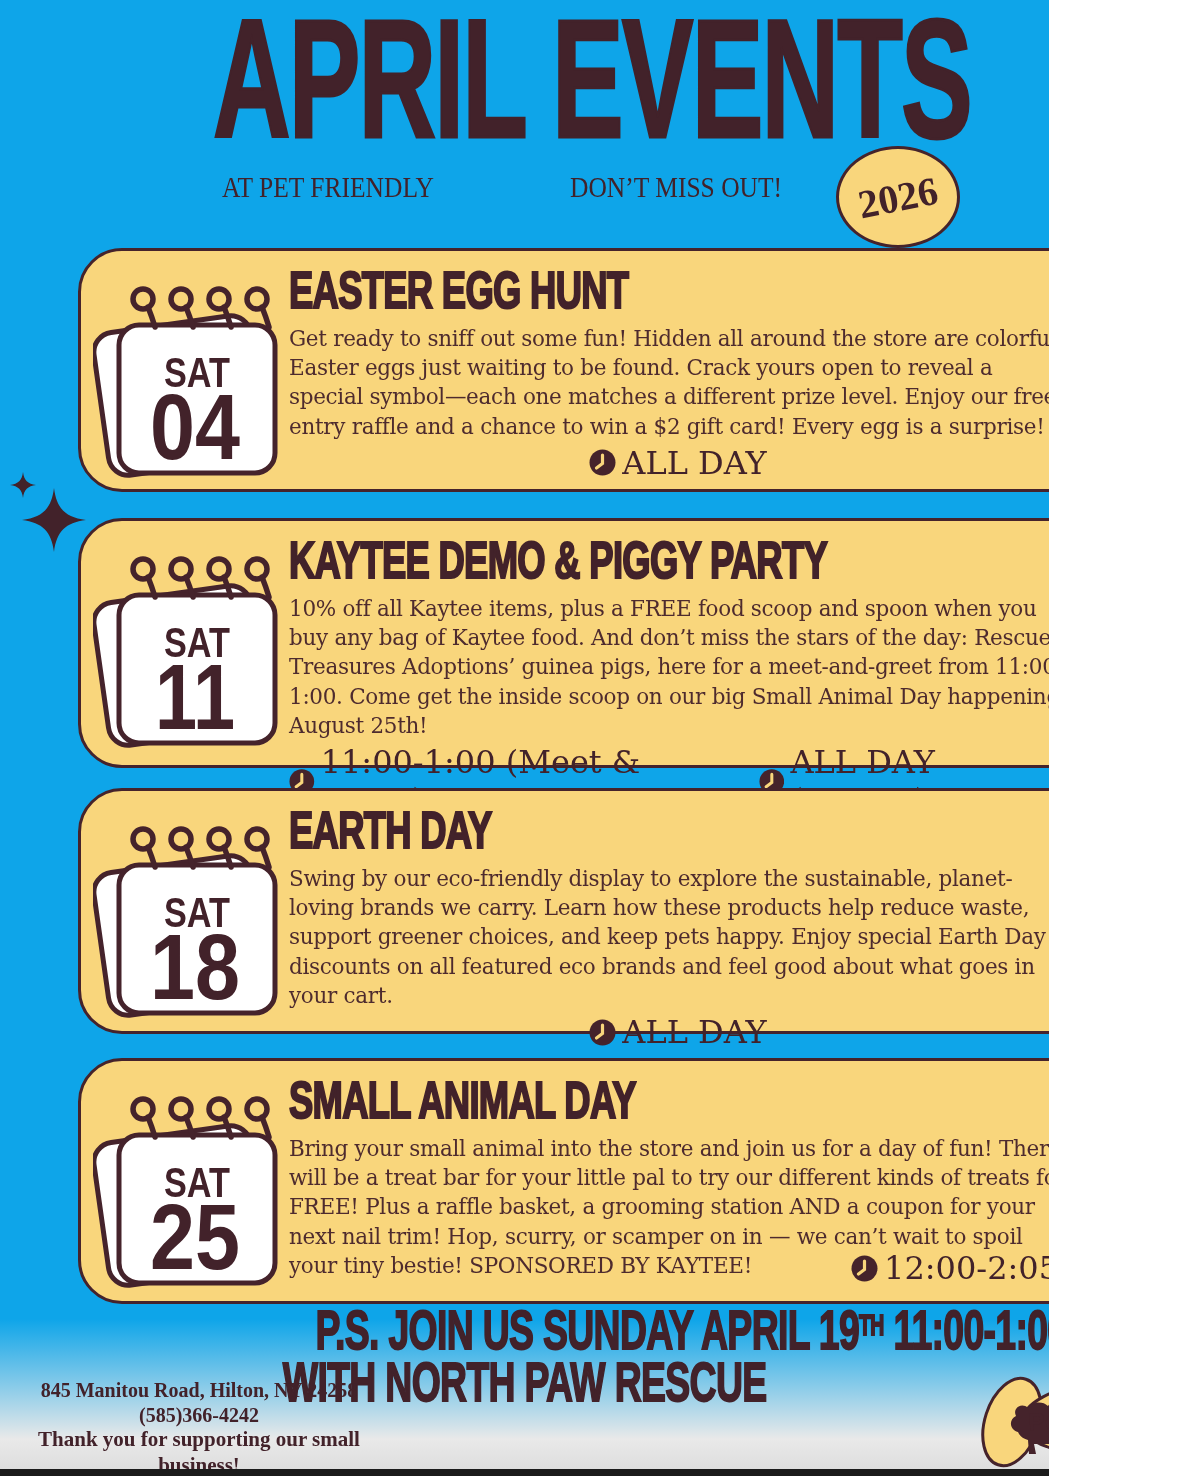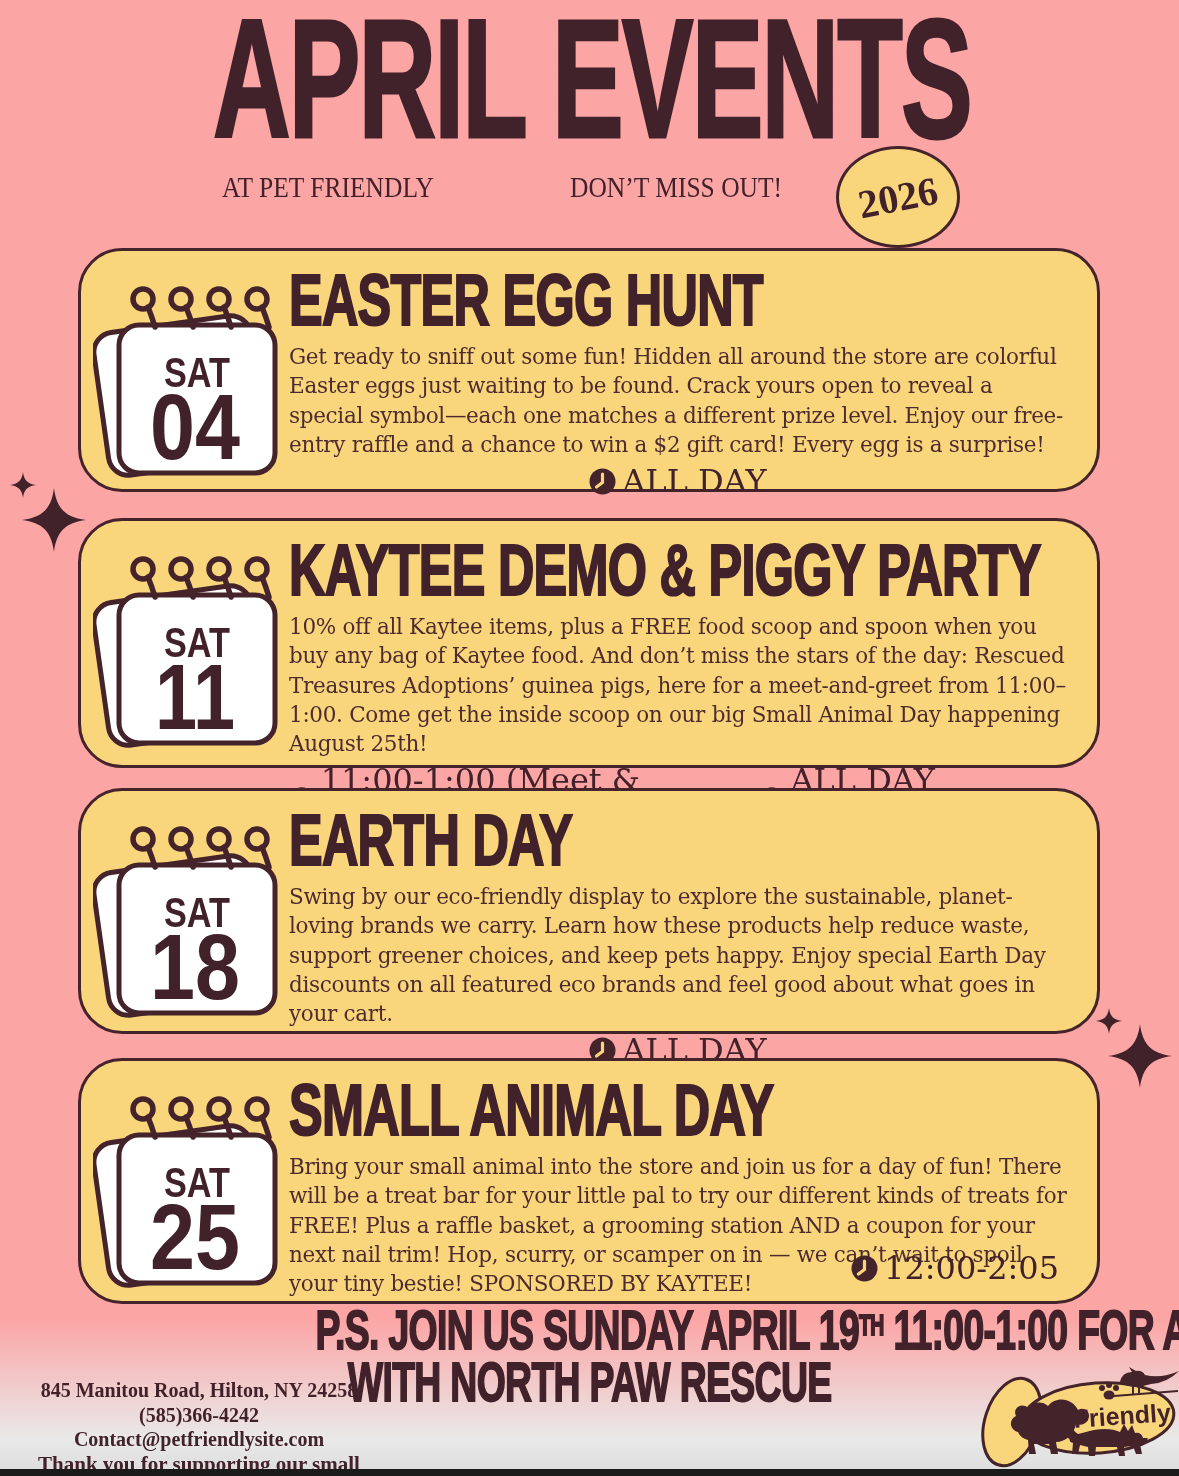--- a/index.html
+++ b/index.html
@@ -1,16 +1,16 @@
 <!DOCTYPE html>
 <html><head>
 <meta charset="utf-8">
 <style>
   html,body{margin:0;padding:0;background:#ffffff;}
-  #flyer{position:relative;width:1179px;height:1476px;background:#fca5a5;overflow:hidden;
+  #flyer{position:relative;width:1049px;height:1476px;background:#0ea5e9;overflow:hidden;
          font-family:"Liberation Sans",sans-serif;}
 
   
   .big-title{position:absolute;top:8px;left:0;right:0;text-align:center;color:#42222a;z-index:2;}
   .big-title .cond{display:inline-block;font-size:168px;font-weight:bold;line-height:0.85;
        letter-spacing:-3px;white-space:nowrap;transform:scaleX(0.64);transform-origin:50% 50%;
        -webkit-text-stroke:3px currentColor;}
   .subtitle{position:absolute;font-family:"Liberation Serif",serif;font-weight:normal;font-size:30px;
        color:#42222a;white-space:nowrap;z-index:2;}
   .subtitle .sq{display:inline-block;transform:scaleX(0.85);transform-origin:0 50%;}
@@ -23,21 +23,21 @@
 
   
   .card{position:absolute;left:78px;width:1022px;background:#F9D67C;border:3px solid #45232B;
         border-radius:44px;box-sizing:border-box;}
   #card-0{top:248px;height:244px;}
   #card-1{top:518px;height:250px;}
   #card-2{top:788px;height:246px;}
   #card-3{top:1058px;height:246px;}
   .cal{position:absolute;left:12px;top:24px;width:196px;height:210px;}
   .content{margin-left:208px;margin-right:26px;padding-top:16px;}
-  .event-title{margin:0;font-size:72px;font-weight:bold;line-height:0.92;color:#42222a;}
+  .event-title{margin:0;font-size:52px;font-weight:bold;line-height:0.92;color:#42222a;}
   .event-title .cond{display:inline-block;transform:scaleX(0.7);transform-origin:0 50%;
         letter-spacing:-1px;white-space:nowrap;-webkit-text-stroke:2.2px currentColor;}
   .desc{margin:9px 0 0;font-family:"DejaVu Serif",serif;font-size:21.5px;line-height:1.36;
         letter-spacing:-0.3px;color:#4e2b2e;}
   .times{display:flex;justify-content:center;align-items:center;gap:26px;margin-top:3px;
         font-family:"DejaVu Serif",serif;font-size:32px;color:#42222a;padding-right:4px;}
   .time-item{display:flex;align-items:center;gap:6px;}
   #card-3 .times{position:absolute;right:34px;bottom:14px;margin:0;}
 
   
@@ -230,21 +230,20 @@
     </div>
     <div class="ps-line">
       <span class="cond">WITH NORTH PAW RESCUE</span>
     </div>
   </div>
 
   <div class="footer-gradient"></div>
   <div class="footer-info">
     <div>845 Manitou Road, Hilton, NY 24258</div>
     <div>(585)366-4242</div>
-    <div>Contact@petfriendlysite.com</div>
     <div class="thanks">Thank you for supporting our small business!</div>
   </div>
 
   <svg class="logo" width="206" height="120" viewBox="0 0 206 120">
     <ellipse cx="38" cy="70" rx="27" ry="45" fill="#F9D67C" stroke="#45232B" stroke-width="3" transform="rotate(18 38 70)"></ellipse>
     <ellipse cx="124" cy="66" rx="76" ry="35" fill="#F9D67C" stroke="#45232B" stroke-width="3" transform="rotate(-4 124 66)"></ellipse>
     <g fill="#45232B">
       <path d="M146 30 q2 -10 12 -10 l-3 -5 7 4 q6 -1 9 4 q16 4 34 -4 q-12 12 -28 13 l-8 2 q-14 3 -23 -4 z"></path>
       <rect x="158" y="32" width="2" height="10"></rect>
       <rect x="164" y="32" width="2" height="10"></rect>

